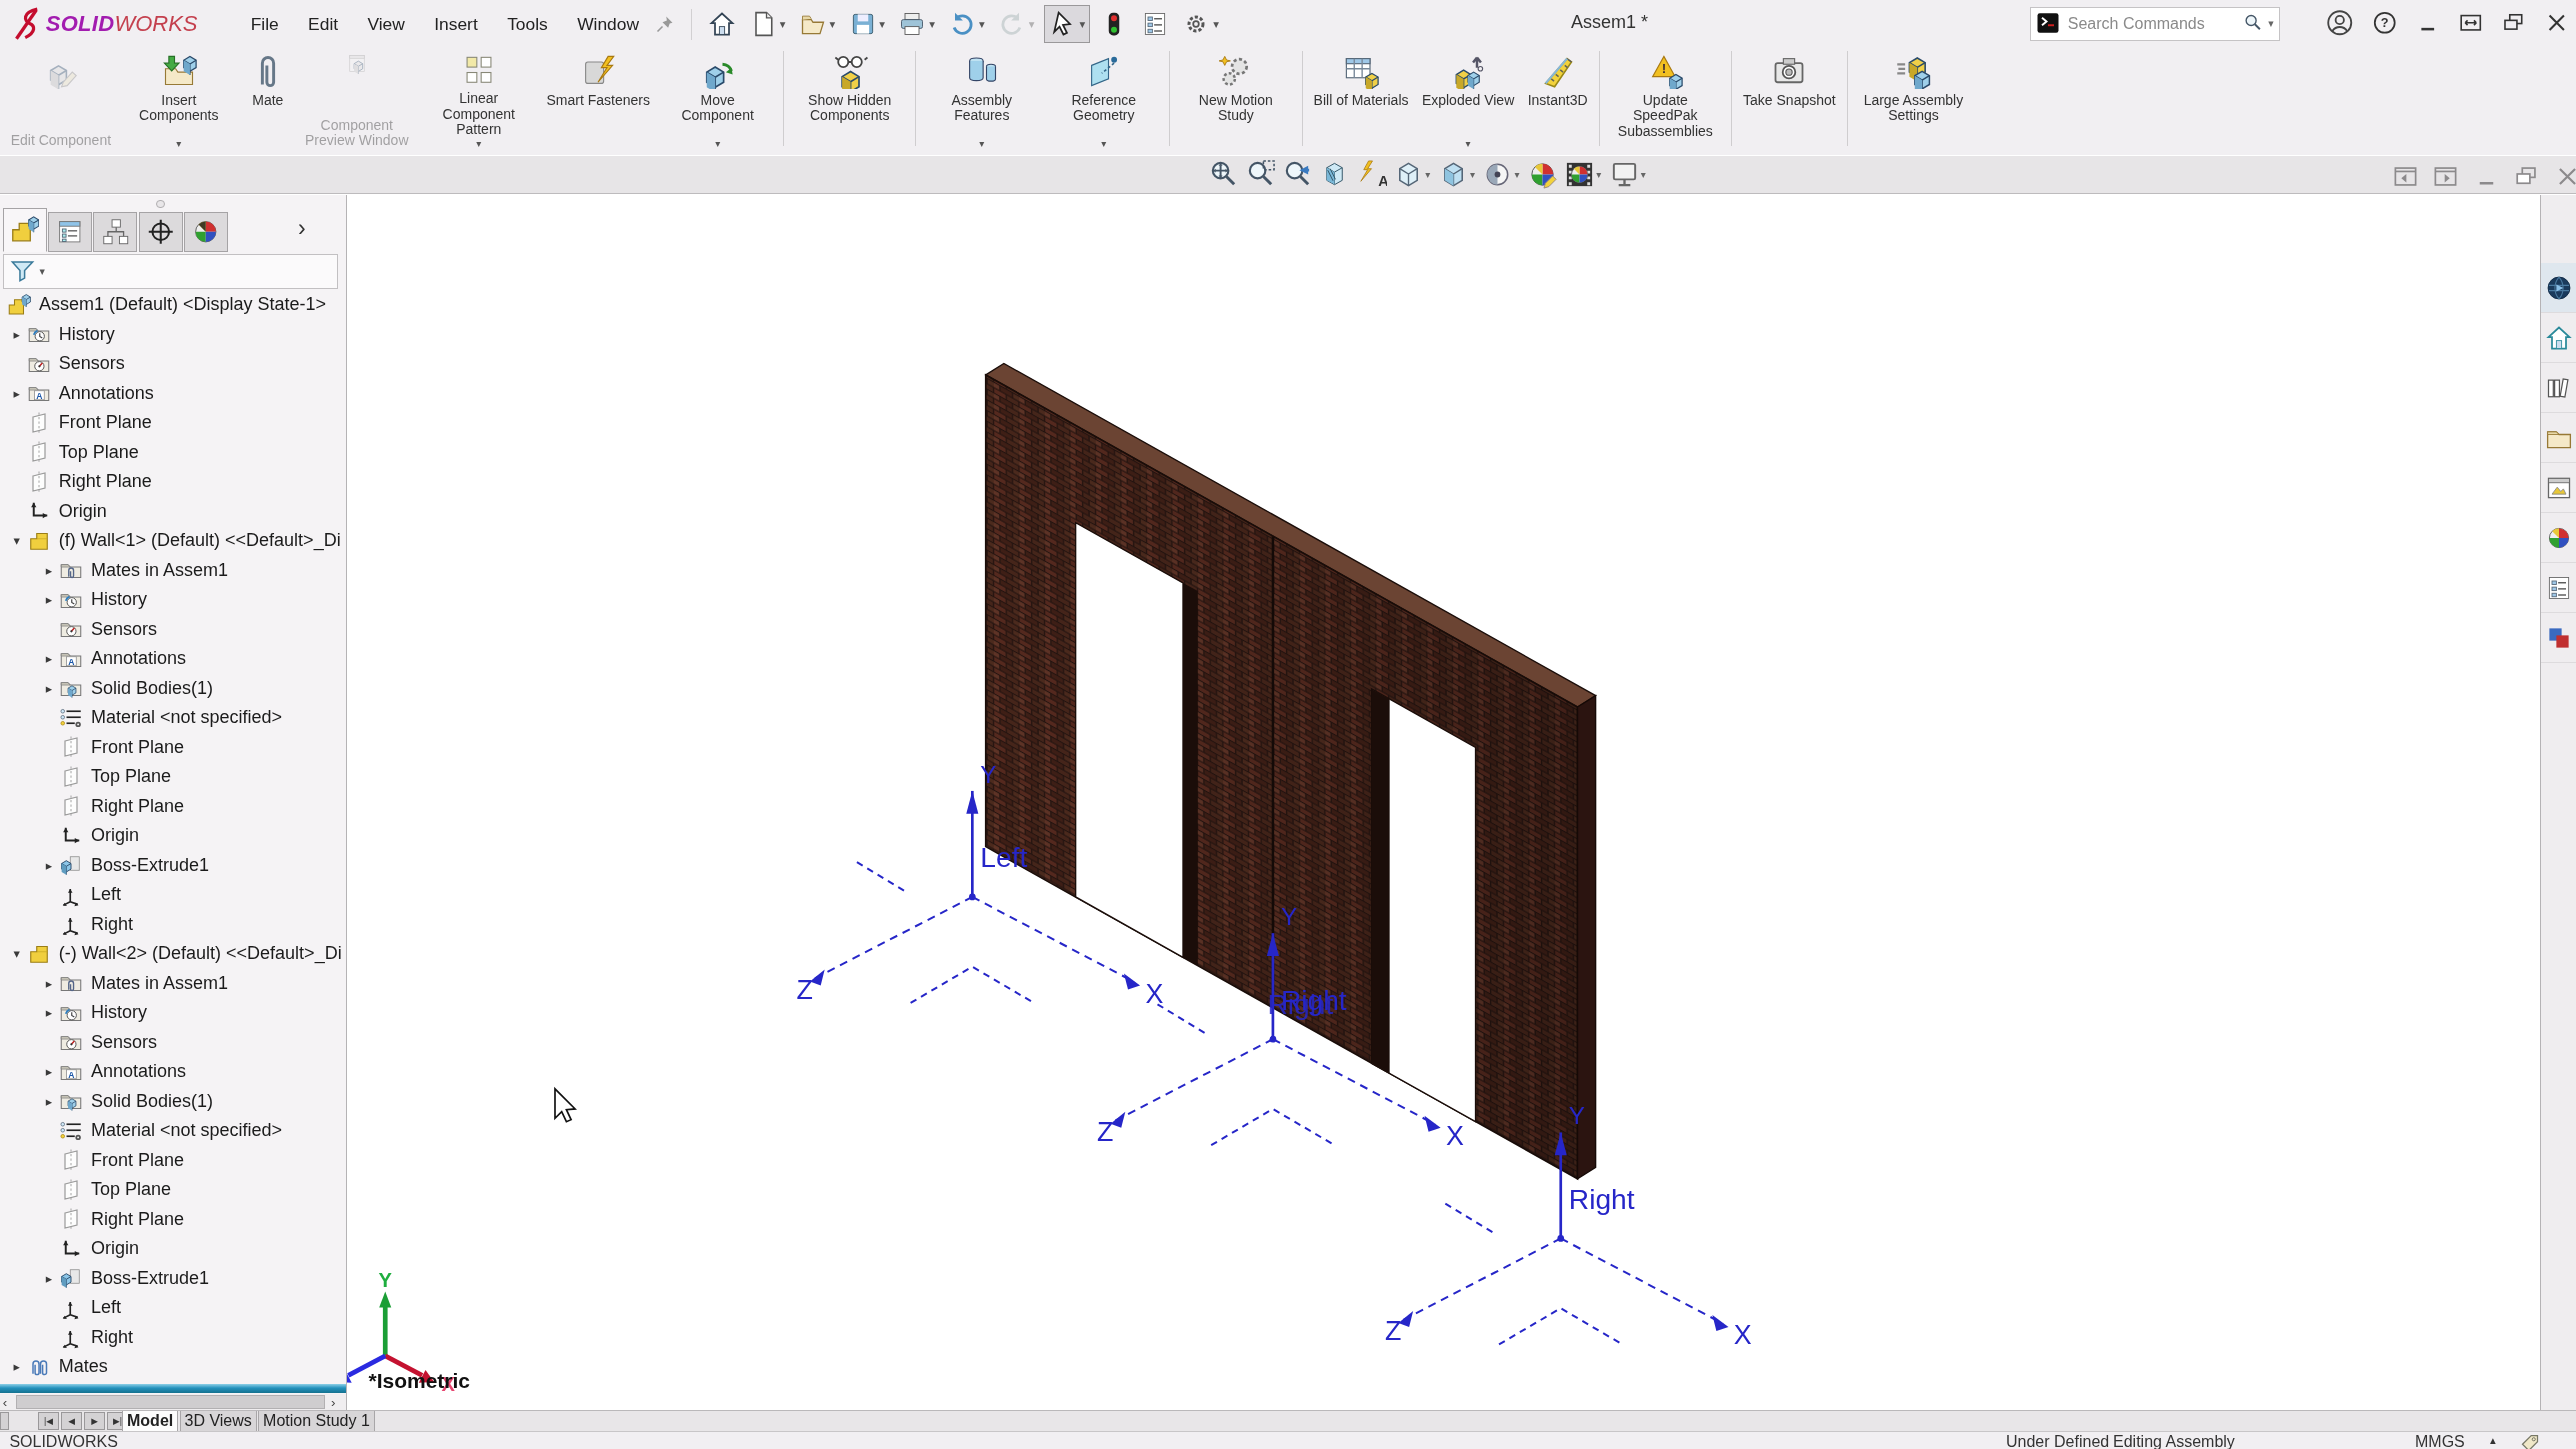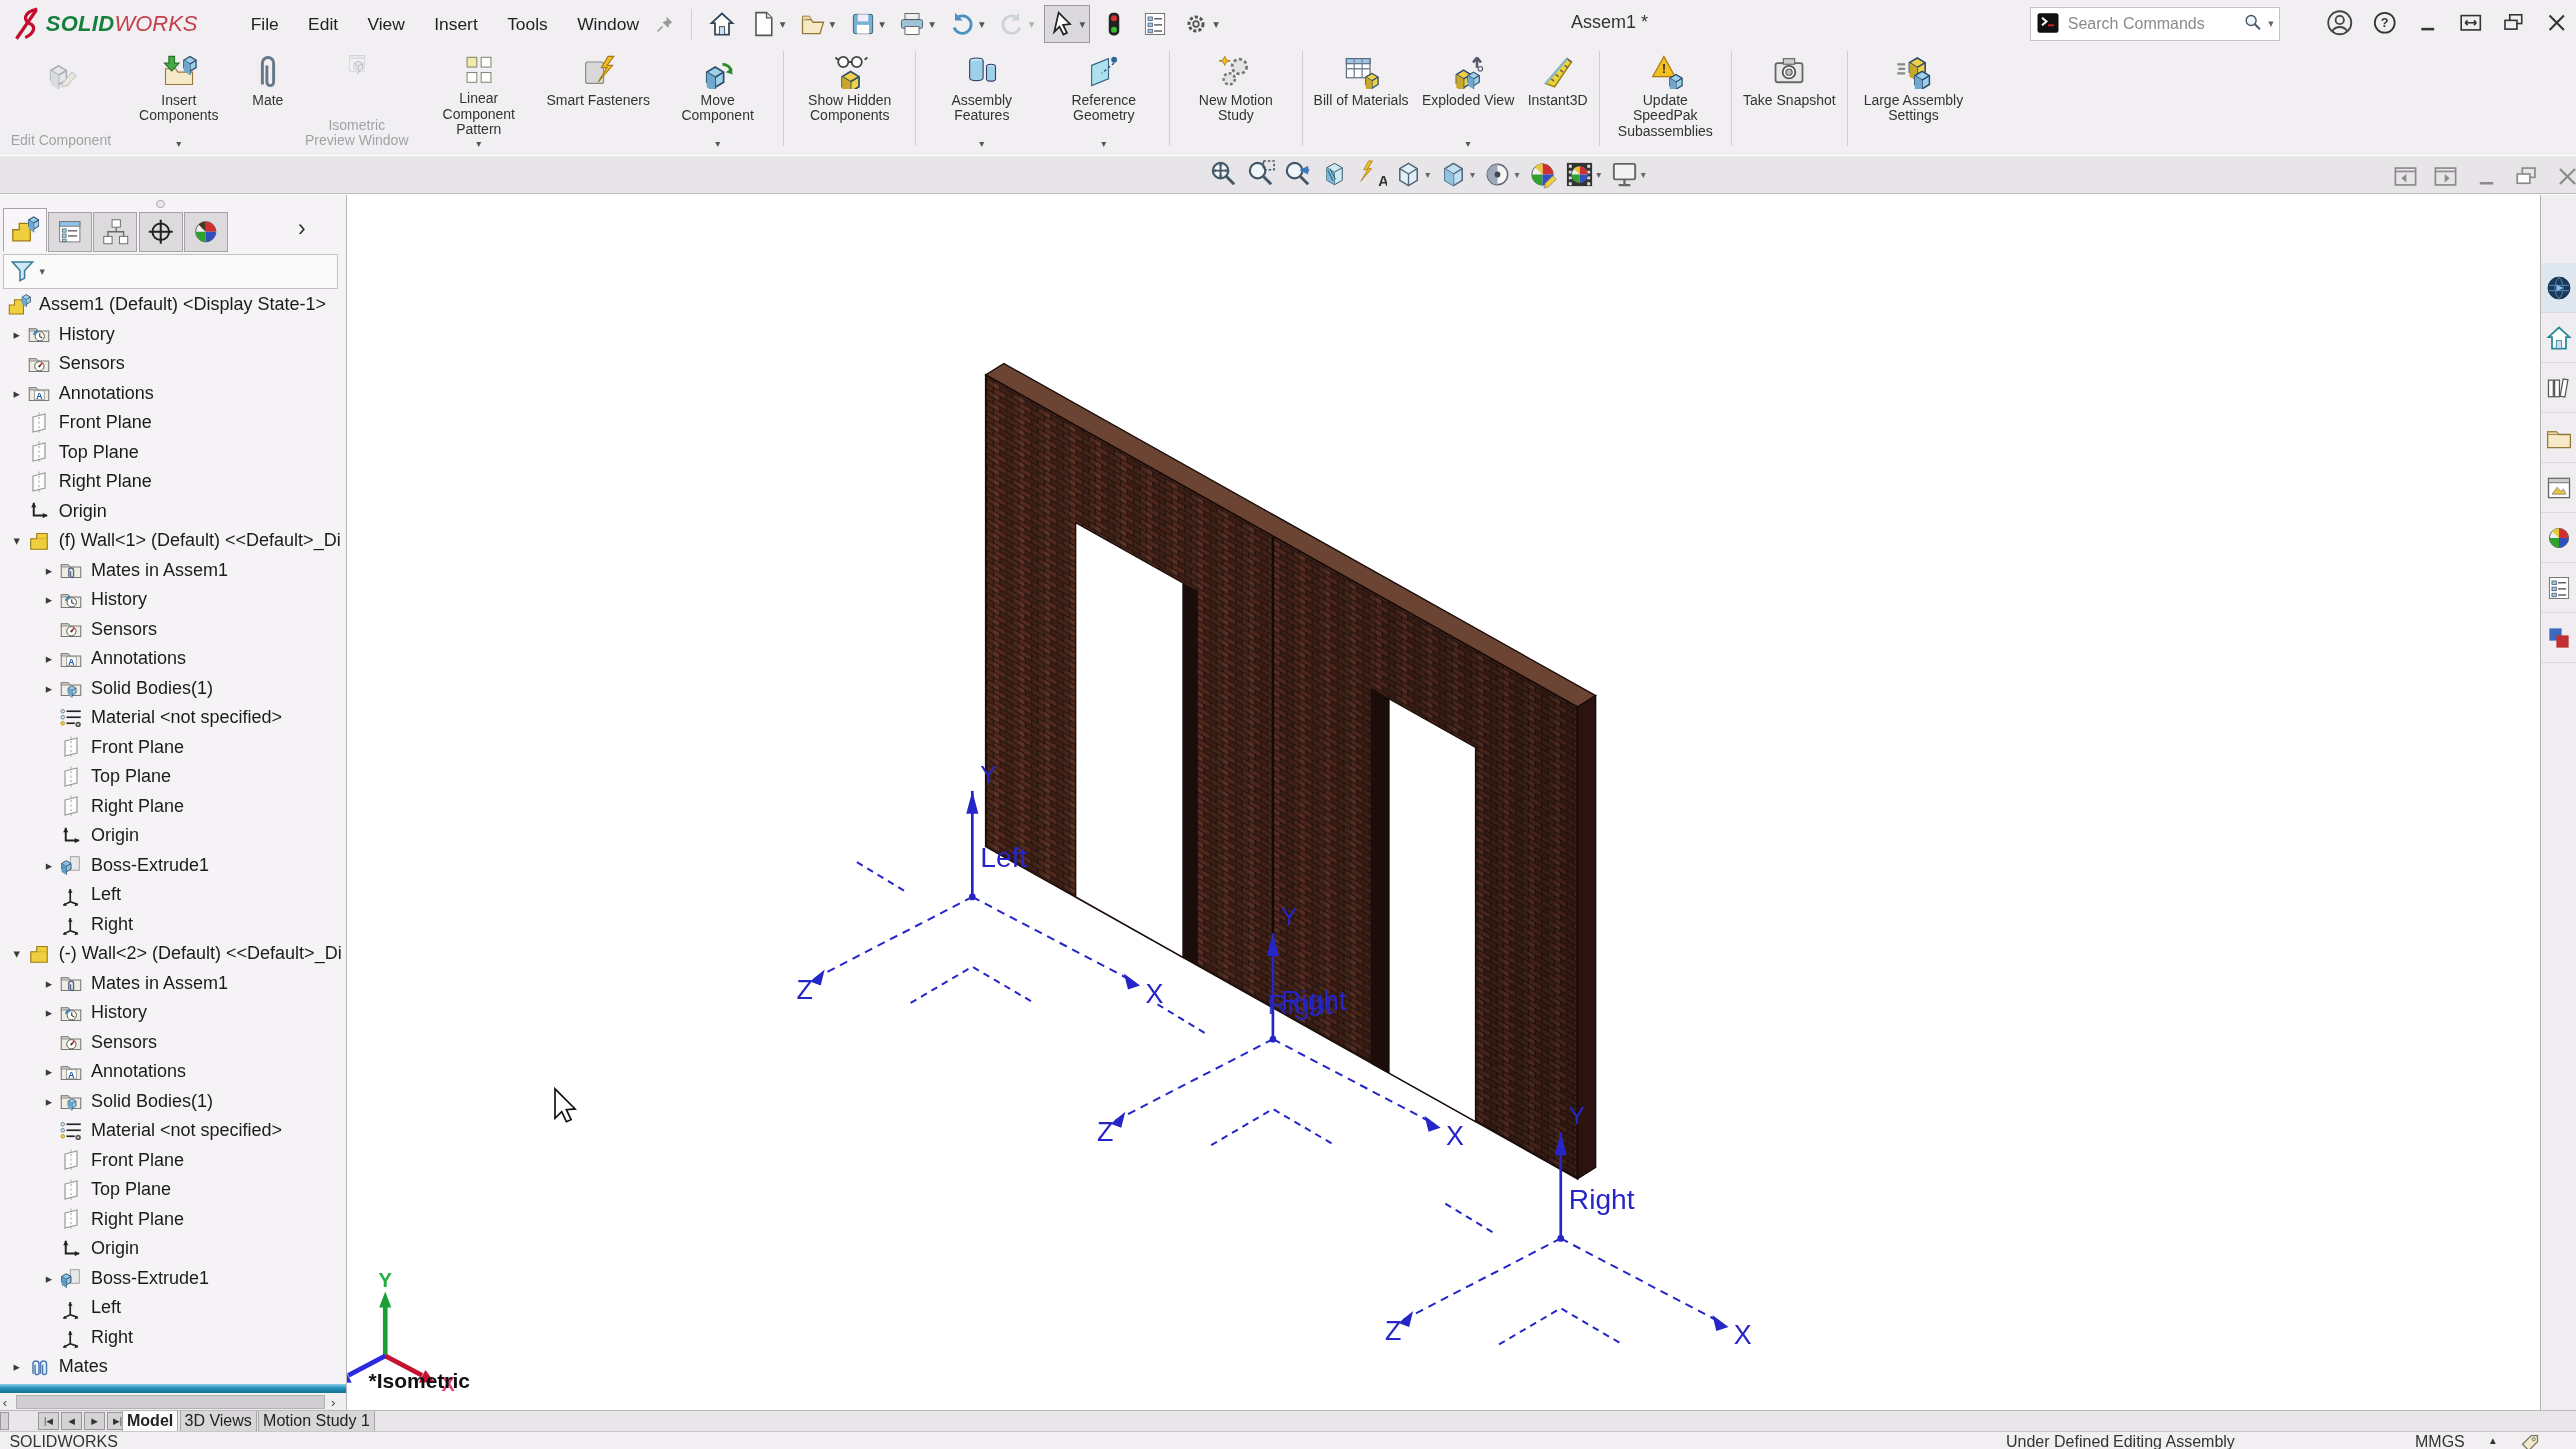--- a/index.html
+++ b/index.html
@@ -3,21 +3,21 @@
 <meta charset="utf-8">
 <style>
   html,body{margin:0;padding:0;}
   body{width:2576px;height:1449px;overflow:hidden;position:relative;
        font-family:"Liberation Sans",sans-serif;background:#ffffff;color:#1c1c1c;}
   .abs{position:absolute;}
   
   #titlebar{left:0;top:0;width:2576px;height:48px;background:#f1eff2;border-bottom:0.7px solid #d8d6d8;
             display:flex;align-items:center;}
   #logo{display:flex;align-items:center;padding-left:10.7px;width:188px;flex:0 0 auto;}
-  #logo .lg1{font-style:italic;font-weight:bold;color:#15803d;font-size:22px;letter-spacing:0.3px;}
+  #logo .lg1{font-style:italic;font-weight:bold;color:#a21caf;font-size:22px;letter-spacing:0.3px;}
   #logo .lg2{font-style:italic;color:#c4404e;font-size:22px;}
   #menus{display:flex;gap:5.4px;margin-left:40px;}
   .menu-item{font-size:17.4px;color:#222;padding:5.4px 12px;}
   .tb-sep{width:0.7px;height:31px;background:#d2d0d2;margin:0 12px;}
   #quicktools{display:flex;align-items:center;gap:5.4px;}
   .qt{display:flex;align-items:center;padding:4px 4px;}
   .qt .dd{font-size:11.4px;color:#555;margin-left:2.7px;}
   .qt.pressed{background:#dbd9dd;border:0.7px solid #9a989a;}
   .qt.dim{opacity:.4;}
   #doc-title{left:1462px;top:12px;width:295px;text-align:center;font-size:18px;color:#333;}
@@ -275,21 +275,21 @@
         <g opacity=".95">
           <rect x="5" y="4" width="22" height="24" fill="#f4f4f4" stroke="#999"></rect>
           <rect x="5" y="4" width="22" height="4" fill="#ddd" stroke="#999"></rect>
           <g transform="translate(9,11) scale(1.3)">
             <path d="M2 4l5-3 5 3v6l-5 3-5-3z" fill="#e0e0e0" stroke="#2a4a6a" stroke-width="1"></path>
             <path d="M2 4l5 3 5-3M7 7v9" stroke="#2a4a6a" stroke-width="1" fill="none"></path>
             <path d="M2 4l5 3v9l-5-3z" fill="#c6c6c6"></path>
           </g>
         </g>
       </svg>
-      <div class="lbl">Isometric Preview Window</div>
+      <div class="lbl">Component Preview Window</div>
     </div>
     <div class="rbtn">
       <svg width="36" height="36" viewBox="0 0 32 32">
         <g>
           <rect x="5" y="4" width="9" height="9" fill="#f2e9a8" stroke="#887"></rect>
           <rect x="18" y="4" width="9" height="9" fill="#fff" stroke="#887"></rect>
           <rect x="5" y="18" width="9" height="9" fill="#fff" stroke="#887"></rect>
           <rect x="18" y="18" width="9" height="9" fill="#fff" stroke="#887"></rect>
         </g>
       </svg>

